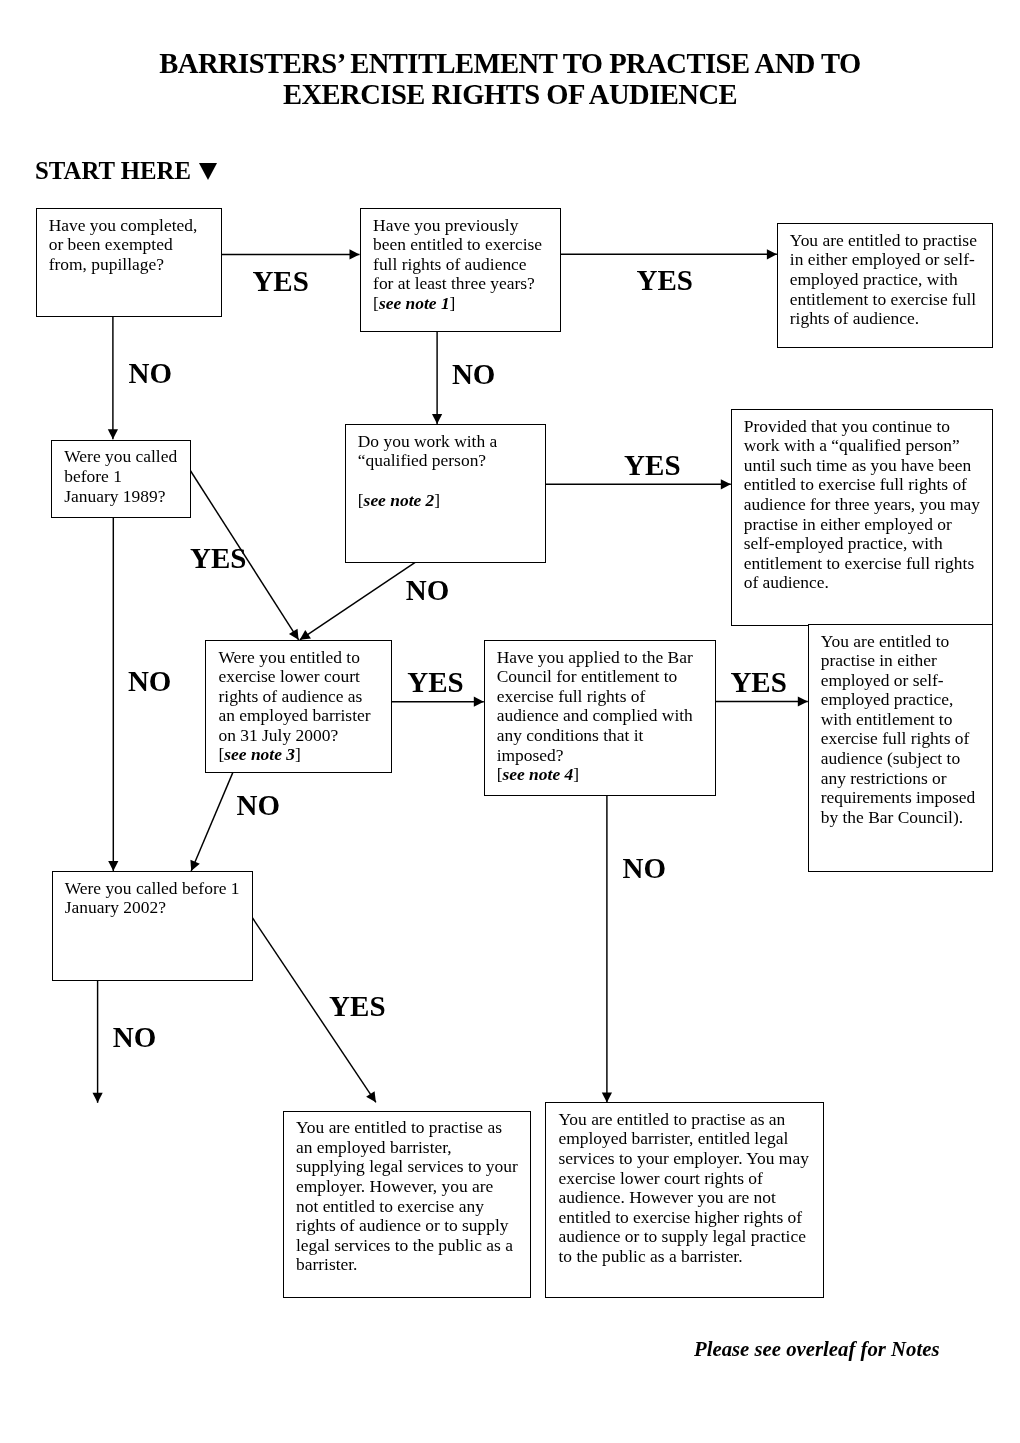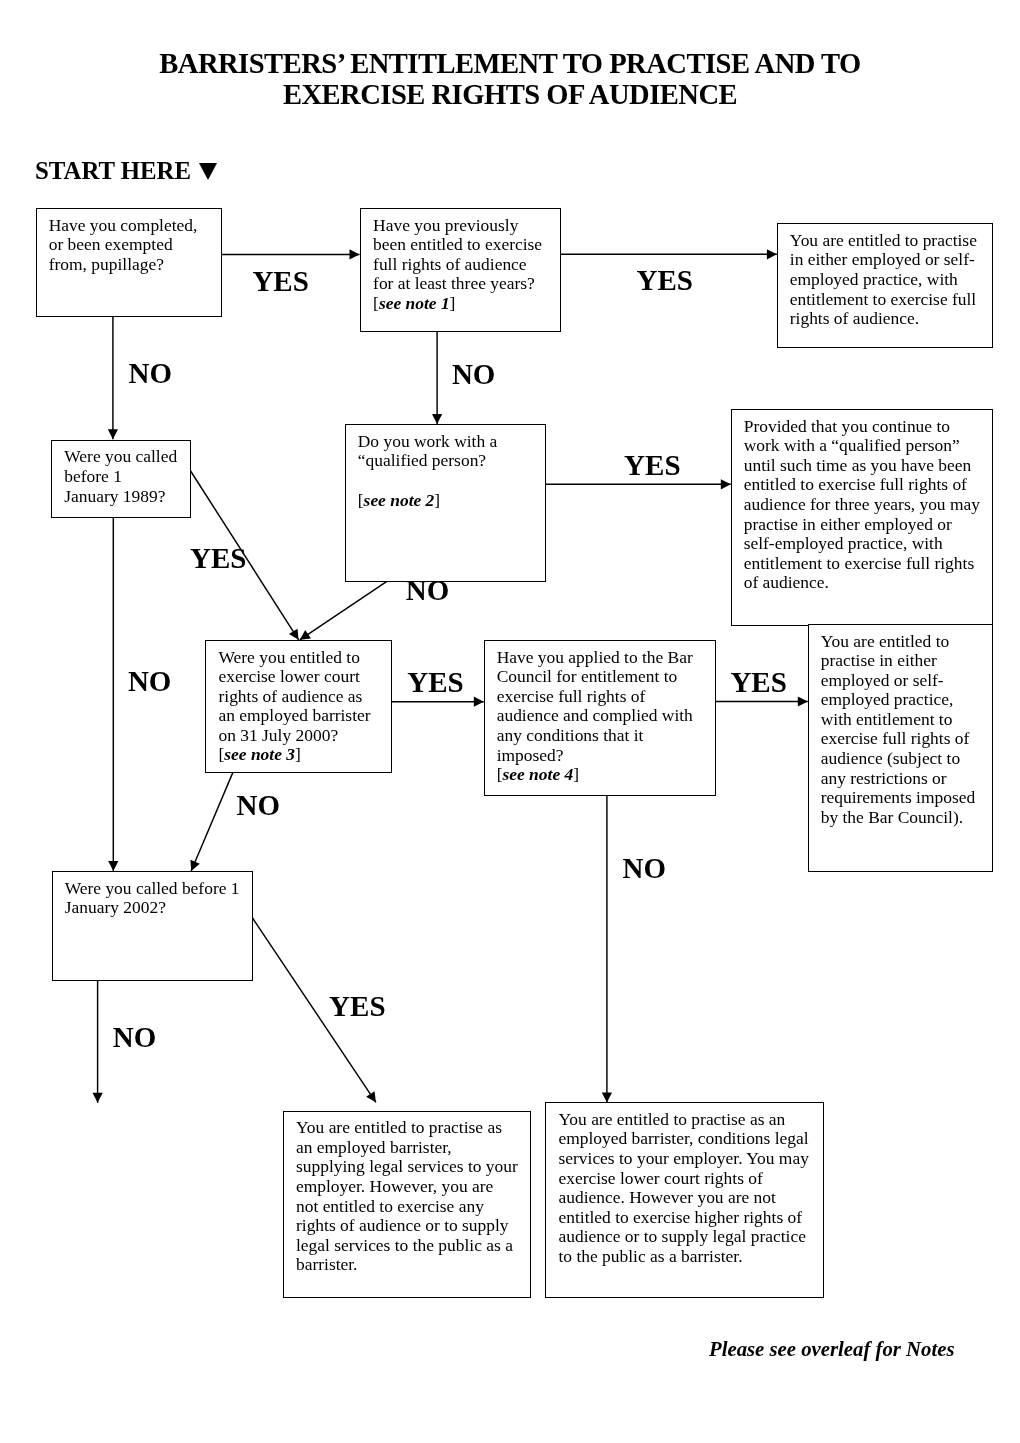--- a/index.html
+++ b/index.html
@@ -115,21 +115,21 @@
     <div>in either employed or self-</div>
     <div>employed practice, with</div>
     <div>entitlement to exercise full</div>
     <div>rights of audience.</div>
   </div>
   <div class="box" style="left:51.1px;top:439.9px;width:140.0px;height:77.7px;">
     <div>Were you called</div>
     <div>before 1</div>
     <div>January 1989?</div>
   </div>
-  <div class="box" style="left:344.6px;top:424.4px;width:201.9px;height:158px;">
+  <div class="box" style="left:344.6px;top:424.4px;width:201.9px;height:139px;">
     <div>Do you work with a</div>
     <div>“qualified person?</div>
     <div></div>
     <div>[<i>see note 2</i>]</div>
   </div>
   <div class="box" style="left:730.5px;top:409.1px;width:262.4px;height:216.9px;">
     <div>Provided that you continue to</div>
     <div>work with a “qualified person”</div>
     <div>until such time as you have been</div>
     <div>entitled to exercise full rights of</div>
@@ -177,21 +177,21 @@
     <div>an employed barrister,</div>
     <div>supplying legal services to your</div>
     <div>employer. However, you are</div>
     <div>not entitled to exercise any</div>
     <div>rights of audience or to supply</div>
     <div>legal services to the public as a</div>
     <div>barrister.</div>
   </div>
   <div class="box" style="left:545.3px;top:1102.3px;width:278.4px;height:195.4px;">
     <div>You are entitled to practise as an</div>
-    <div>employed barrister, conditions legal</div>
+    <div>employed barrister, entitled legal</div>
     <div>services to your employer. You may</div>
     <div>exercise lower court rights of</div>
     <div>audience. However you are not</div>
     <div>entitled to exercise higher rights of</div>
     <div>audience or to supply legal practice</div>
     <div>to the public as a barrister.</div>
   </div>
 
   <div class="lbl" style="left:252.4px;top:272.9px;">YES</div>
   <div class="lbl" style="left:636.5px;top:272.5px;">YES</div>
@@ -201,15 +201,15 @@
   <div class="lbl" style="left:190.0px;top:550.1px;">YES</div>
   <div class="lbl" style="left:405.7px;top:582.2px;">NO</div>
   <div class="lbl" style="left:127.9px;top:673.3px;">NO</div>
   <div class="lbl" style="left:407.3px;top:674.2px;">YES</div>
   <div class="lbl" style="left:730.4px;top:674.1px;">YES</div>
   <div class="lbl" style="left:236.6px;top:797.6px;">NO</div>
   <div class="lbl" style="left:622.5px;top:860.1px;">NO</div>
   <div class="lbl" style="left:112.7px;top:1028.8px;">NO</div>
   <div class="lbl" style="left:329.1px;top:997.9px;">YES</div>
 
-  <div class="footer" style="left:709px;top:1338.6px;">Please see overleaf for Notes</div>
+  <div class="footer" style="left:694px;top:1338.6px;">Please see overleaf for Notes</div>
 
 </div>
 
 </body></html>

